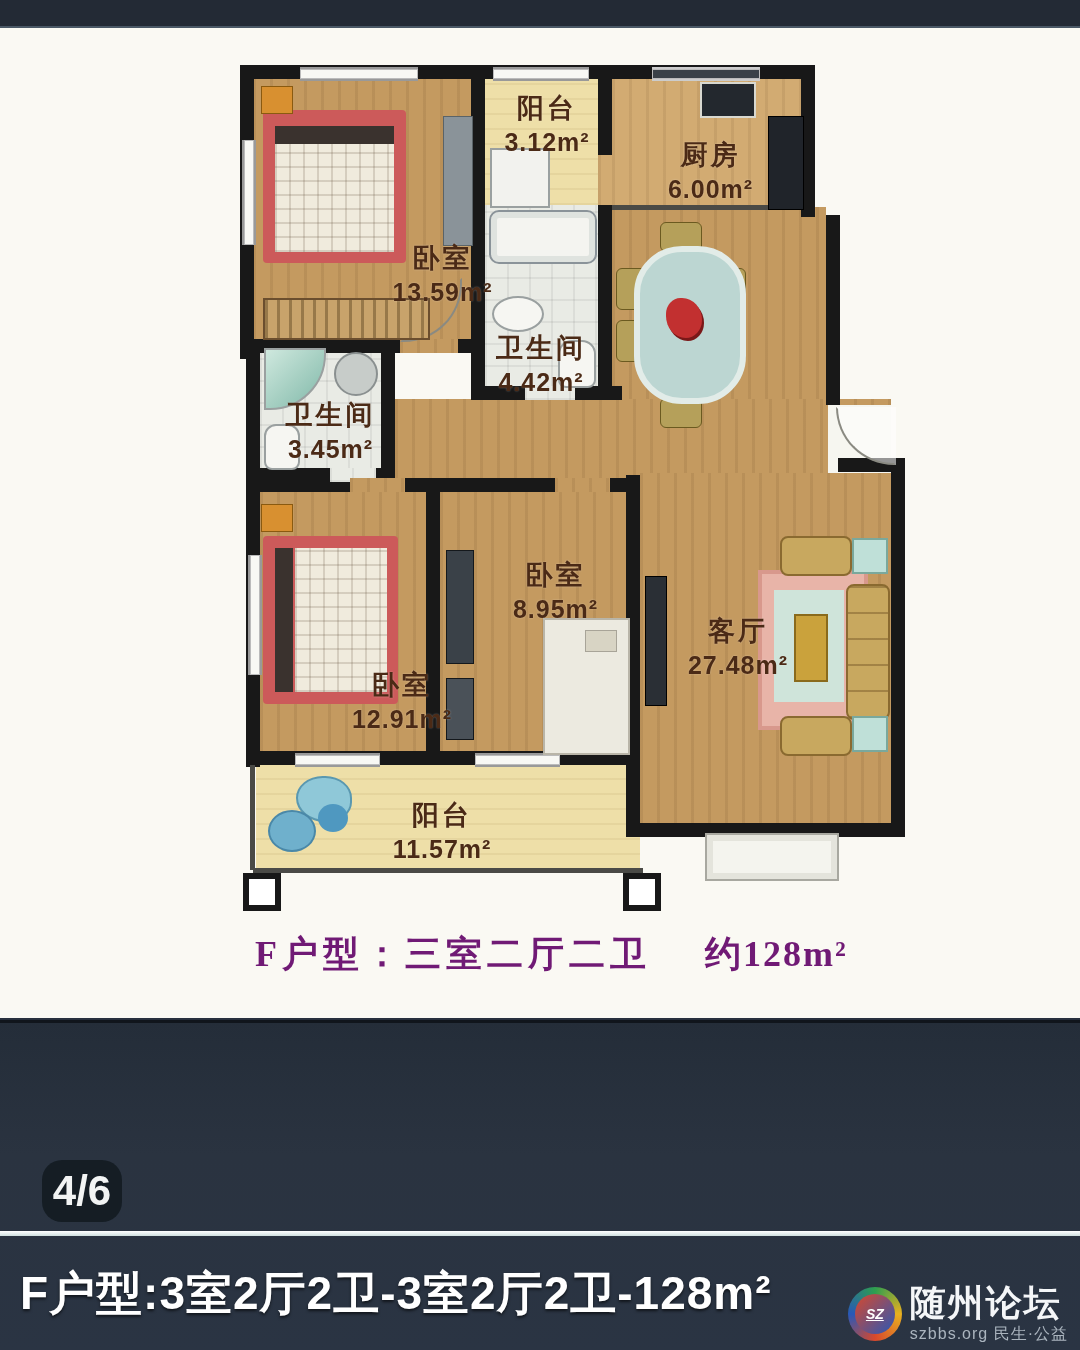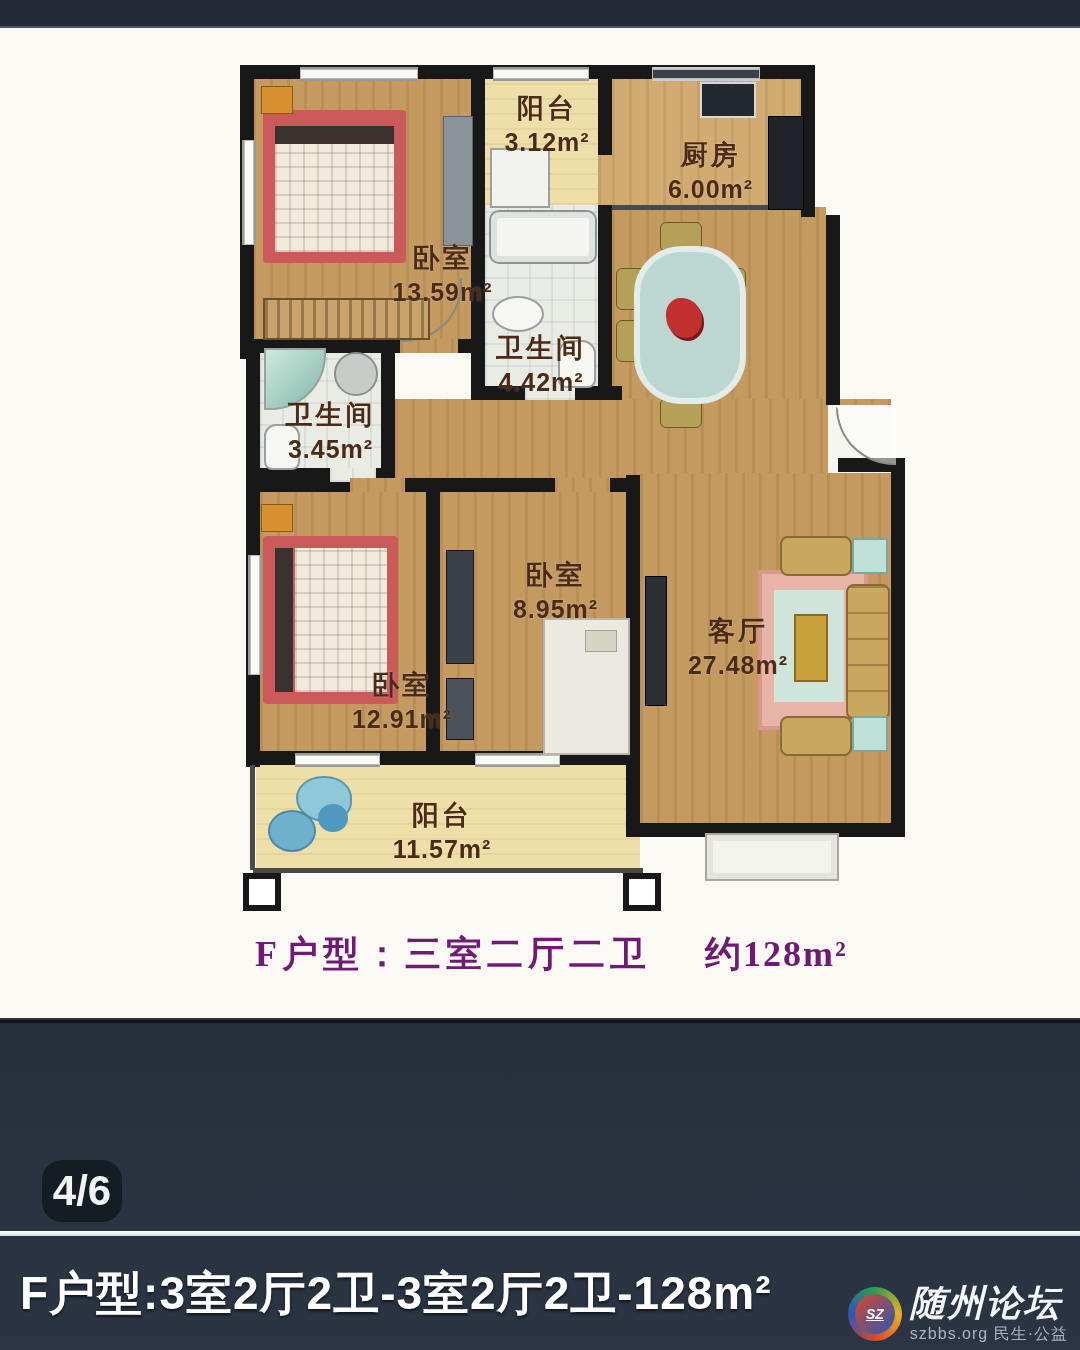--- a/index.html
+++ b/index.html
@@ -27,21 +27,21 @@
   .wm2{font-size:33px;font-weight:bold;letter-spacing:16px;margin-top:8px;color:rgba(140,175,195,.55);}
   .plan-title{position:absolute;color:#701a75;font-family:Liberation Serif, serif;font-weight:bold;font-size:36px;letter-spacing:5px;}
   .bottom-panel{position:absolute;left:0;top:1020px;width:1080px;height:330px;background:linear-gradient(180deg,#242d39 0%,#2a3340 40%,#2a3443 100%);border-top:3px solid #10151c;}
   .page-badge{position:absolute;left:42px;top:137px;width:80px;height:62px;background:rgba(8,16,20,.62);border-radius:20px;color:#f2f4f4;font-size:42px;font-weight:bold;display:flex;align-items:center;justify-content:center;}
   .divider{position:absolute;left:0;top:208px;width:1080px;height:5px;background:linear-gradient(180deg,#ffffff,#cfe0e0);}
   .caption{position:absolute;left:20px;top:240px;width:840px;color:#ffffff;font-size:46px;font-weight:bold;letter-spacing:1px;text-shadow:0 2px 3px rgba(0,0,0,.6);}
   .logo{position:absolute;right:12px;top:262px;display:flex;align-items:center;}
   .logo-circle{width:54px;height:54px;border-radius:50%;background:conic-gradient(#2e9e4f,#e8b020,#d8482c,#2858b8,#2e9e4f);display:flex;align-items:center;justify-content:center;margin-right:8px;}
   .logo-circle-inner{width:40px;height:40px;border-radius:50%;background:linear-gradient(135deg,#d8482c,#2858b8);display:flex;align-items:center;justify-content:center;color:#fff;font-weight:bold;font-style:italic;font-size:14px;text-decoration:underline;}
   .logo-texts{display:flex;flex-direction:column;line-height:1;}
-  .logo-title{color:#f4f6f8;font-size:36px;font-weight:bold;letter-spacing:2px;font-style:italic;}
+  .logo-title{color:#f4f6f8;font-size:36px;font-weight:bold;letter-spacing:2px;}
   .logo-sub{color:#aab4be;font-size:16px;margin-top:5px;letter-spacing:1px;}
 </style>
 </head>
 <body>
 
 <div class="screen">
 
   <div class="topbar"></div>
 
   <div class="photo">

